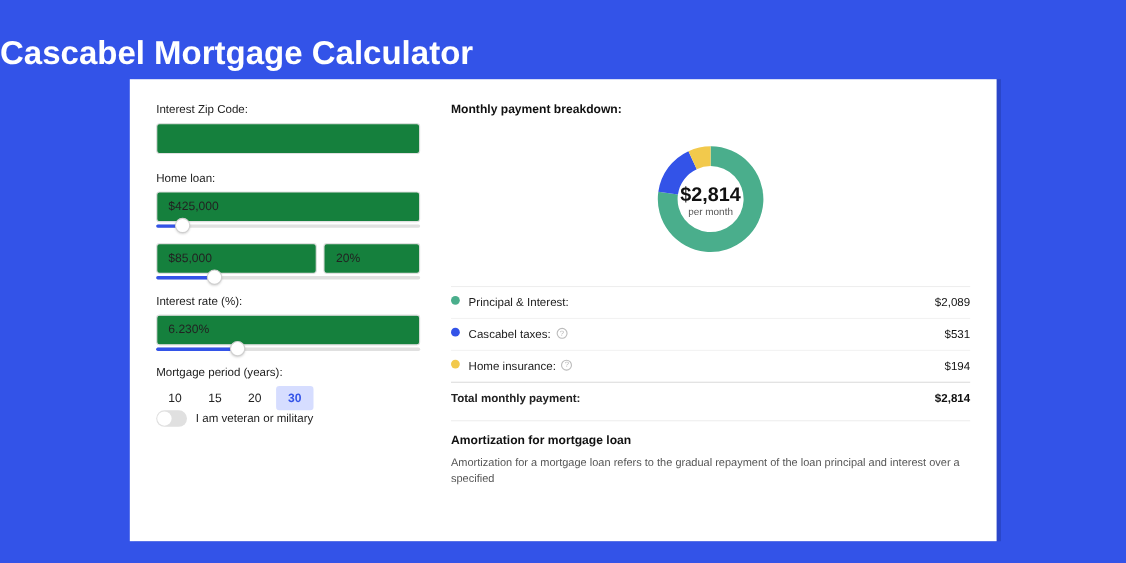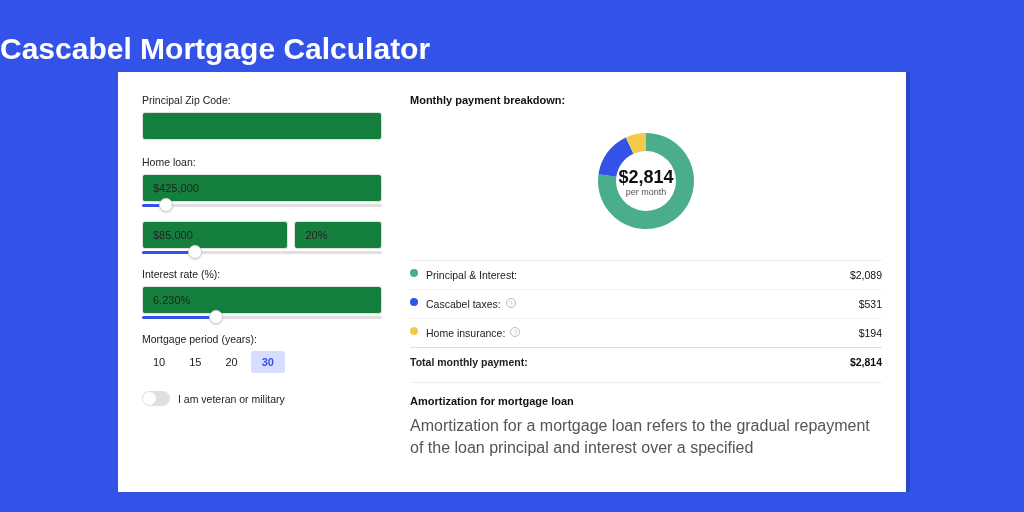--- a/index.html
+++ b/index.html
@@ -10,21 +10,21 @@
 .right{flex:1}
 .label{font-size:10.5px;color:#222;margin:0 0 6px 0}
 .input{width:100%;height:28px;border:1px solid #e0e0e0;border-radius:3px;padding:0 10px;font-size:11px;color:#222;background:#15803d}
 .row{margin-bottom:2px}
 .slider-track{height:3px;background:#e0e0e0;border-radius:2px;position:relative;margin:0 0 14px 0}
 .slider-fill{height:3px;background:#3353e8;border-radius:2px;position:absolute;top:0;left:0}
 .slider-thumb{width:14px;height:14px;border-radius:50%;background:#fff;border:1px solid #d0d0d0;position:absolute;top:-6px;transform:translateX(-50%);box-shadow:0 1px 2px rgba(0,0,0,.15)}
 .two-col{display:flex;gap:6px}
 .two-col .input:first-child{flex:1.9}
 .two-col .input:last-child{flex:1}
-.period-tabs{display:flex;gap:2px;margin-bottom:18px}
+.period-tabs{display:flex;gap:2px;}
 .period-tab{padding:5px 11px;font-size:11px;color:#222;border-radius:3px;cursor:pointer}
 .period-tab.active{background:#d6ddff;color:#3353e8;font-weight:600}
 .toggle-row{display:flex;align-items:center;gap:8px}
 .toggle{width:28px;height:15px;background:#e0e0e0;border-radius:9px;position:relative;cursor:pointer}
 .toggle-knob{width:13px;height:13px;background:#fff;border-radius:50%;position:absolute;top:1px;left:1px}
 .toggle-label{font-size:10.5px;color:#222}
 .section-title{font-size:11px;font-weight:700;color:#111;margin-bottom:6px}
 .donut-wrap{display:flex;justify-content:center;padding:4px 0 14px}
 .donut-svg{display:block}
 .donut-center{font-size:18px;font-weight:700;fill:#111}
@@ -32,32 +32,32 @@
 .legend{border-top:1px solid #eee}
 .legend-row{display:flex;padding:8px 0;font-size:10.5px}
 .legend-row+.legend-row{border-top:1px solid #f2f2f2}
 .legend-dot{width:8px;height:8px;border-radius:50%;margin-right:8px}
 .legend-label{color:#222}
 .legend-info{width:10px;height:10px;border:1px solid #bbb;border-radius:50%;margin-left:5px;font-size:7px;color:#bbb;display:inline-flex;align-items:center;justify-content:center}
 .legend-val{margin-left:auto;color:#111}
 .legend-row.total{font-weight:700;border-top:1px solid #ddd}
 .amort{border-top:1px solid #eee;margin-top:6px;padding-top:12px}
 .amort-title{font-size:11px;font-weight:700;color:#111;margin-bottom:8px}
-.amort-text{font-size:16px;color:#555;line-height:1.4}
+.amort-text{font-size:10px;color:#555;line-height:1.4}
 </style>
 </head>
 <body>
 
 <div class="page-title">Cascabel Mortgage Calculator</div>
 
 <div class="card">
   <div class="left">
 
     <div class="row">
-      <div class="label">Principal Zip Code:</div>
+      <div class="label">Interest Zip Code:</div>
       <input class="input" value="" style="">
     </div>
     <div style="height:14px"></div>
 
     <div class="row">
       <div class="label">Home loan:</div>
       <input class="input" value="$425,000" style="">
     </div>
     <div class="slider-track">
       <div class="slider-fill" style="width:10%"></div>

